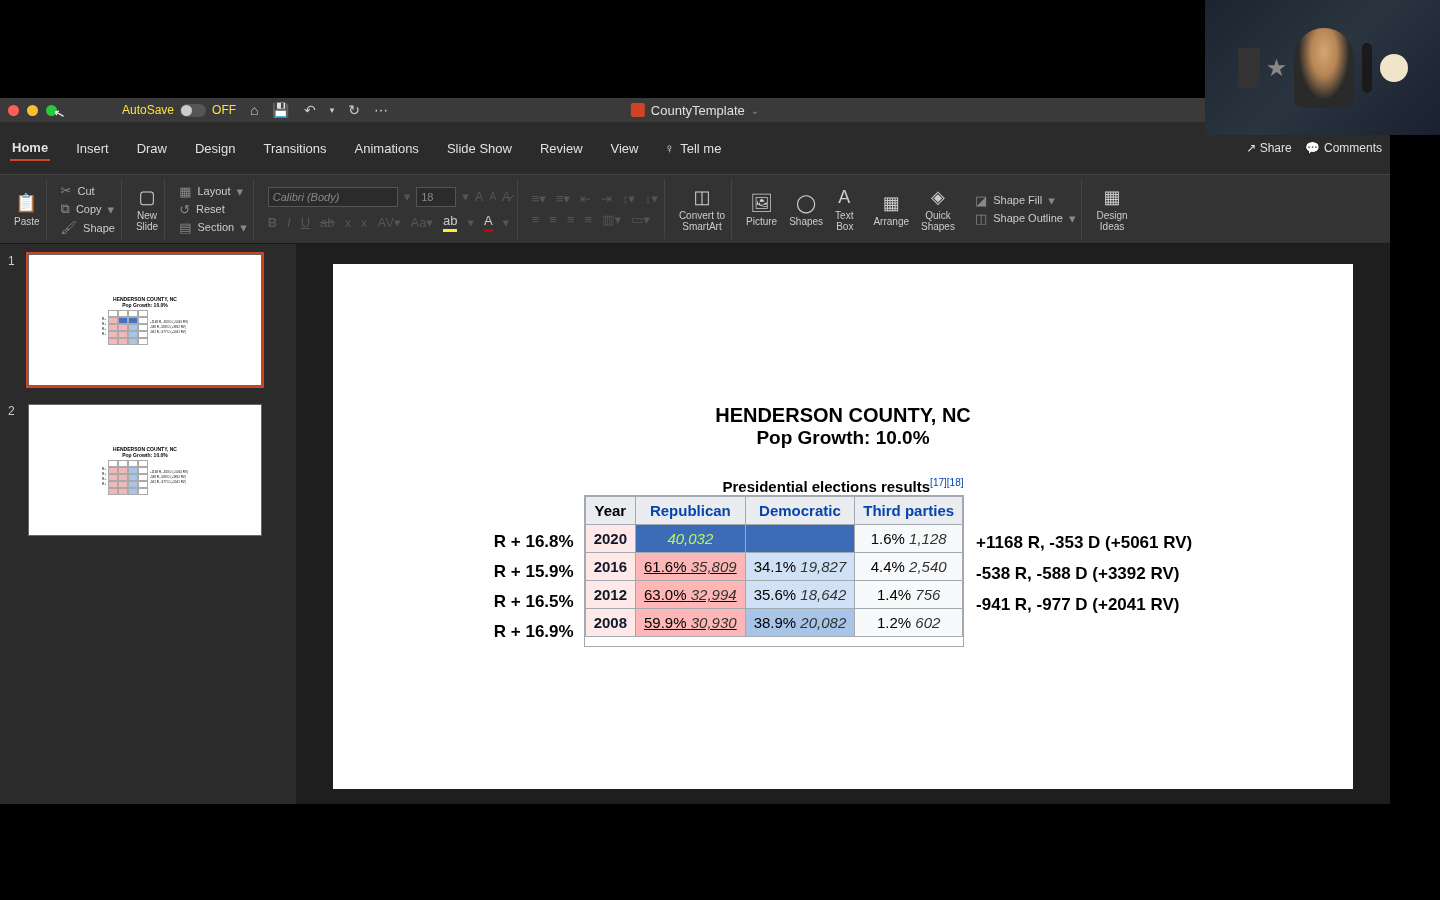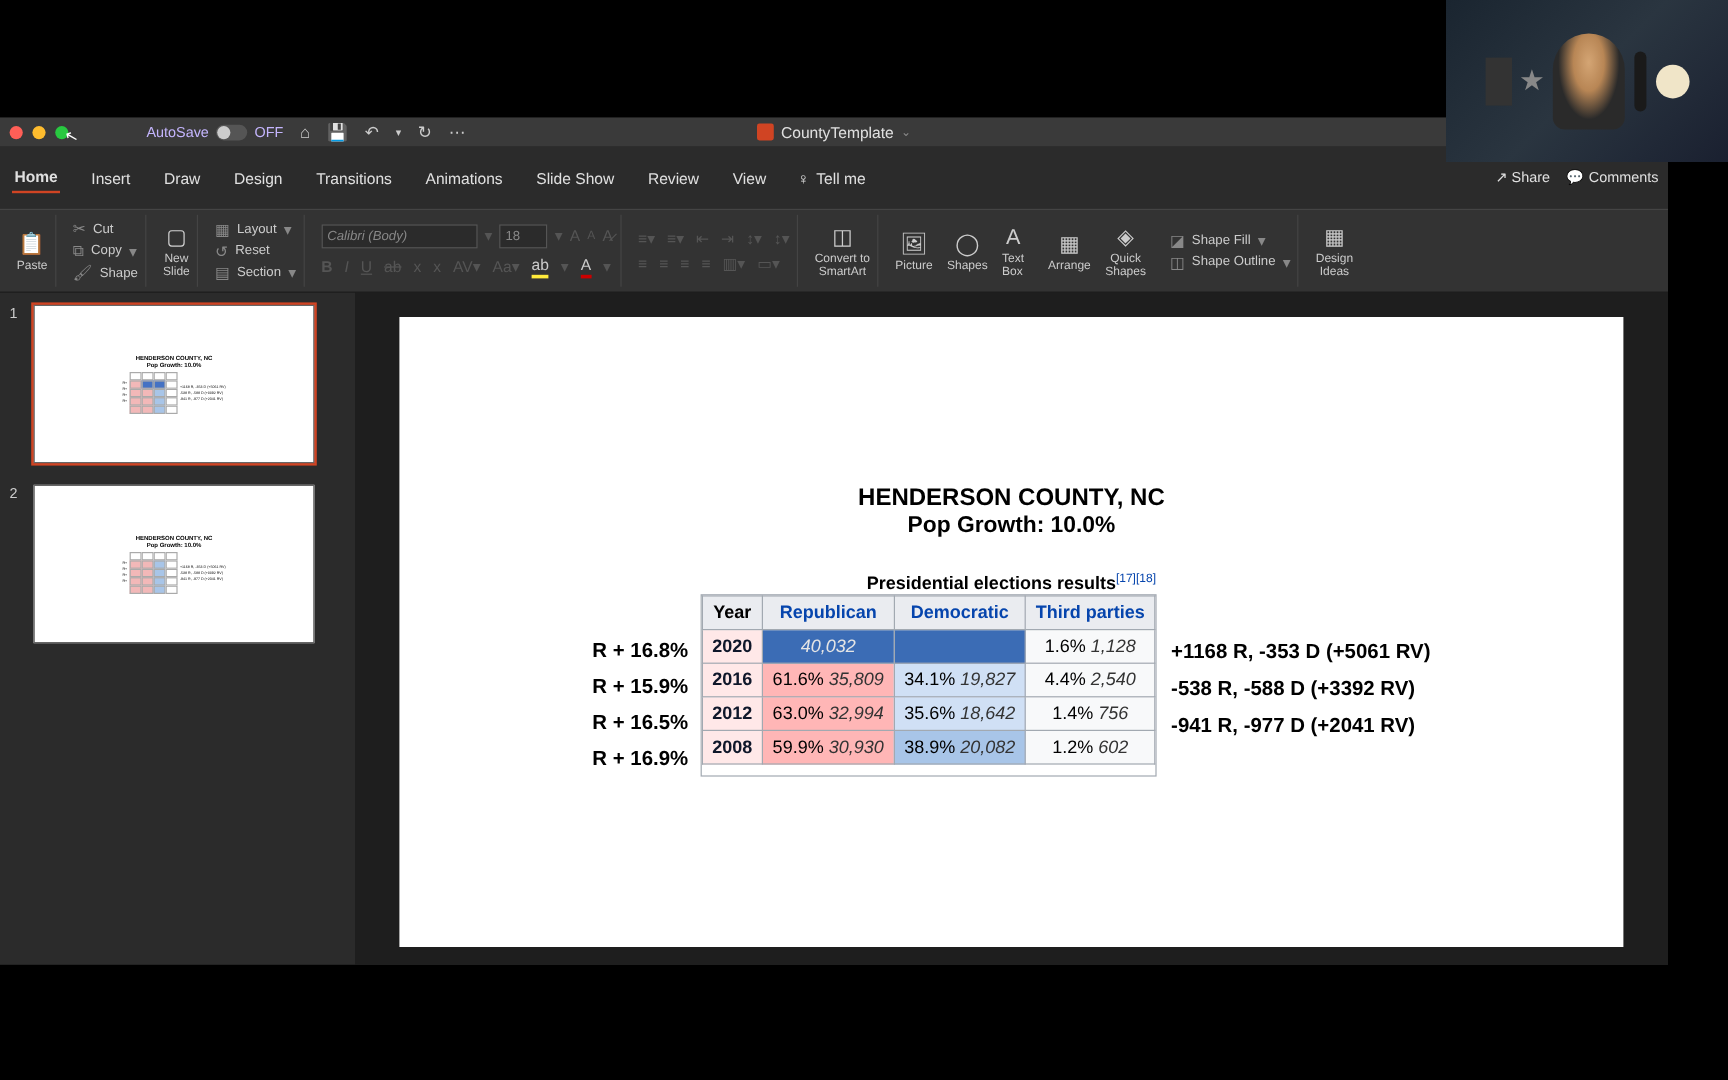--- a/index.html
+++ b/index.html
@@ -40,21 +40,21 @@
   .cursor {
     position: absolute;
     left: 54px;
     top: 8px;
     font-size: 13px;
     color: #fff;
     transform: rotate(-15deg);
   }
   .autosave {
     margin-left: 65px;
-    color: #c4b5fd;
+    color: #fde047;
     font-size: 12px;
     display: flex;
     align-items: center;
     gap: 6px;
     text-align: right;
   }
   .toggle {
     width: 26px; height: 13px; border-radius: 7px; background: #555;
     position: relative;
   }
@@ -215,21 +215,21 @@
   }
   .res-table th, .res-table td {
     border: 1px solid #a2a9b1;
     padding: 5px 8px;
     text-align: center;
   }
   .res-table th { background: #eaecf0; font-weight:700;}
   .res-table th.link{ color:#0645ad;}
   .year-cell { color: #0f172a; font-weight:700; }
   .bg-r-light{ background:#ffe8e8;}
-  .bg-r-mid{ background:#ffb6b6;}
+  .bg-r-mid{ background:#ffb6b6;text-decoration:underline;}
   .bg-d-light{ background:#d0e0f5;}
   .bg-d-mid{ background:#a8c5e8;}
   .bg-sel{ background:#3b6cb5; color:#fff;}
   .bg-plain{ background:#f8f9fa;}
   .pct{font-weight:400;}
   .votes{font-style:italic; color:#333;}
   .left-margin{
     display:flex;
     flex-direction:column;
     justify-content:space-around;
@@ -427,21 +427,21 @@
       <div class="rbtn-lg">
           <span class="ricon">🖼</span>
           <span>Picture</span>
         </div>
       <div class="rbtn-lg">
           <span class="ricon">◯</span>
           <span>Shapes</span>
         </div>
       <div class="rbtn-lg">
           <span class="ricon">A</span>
-          <span style="white-space:pre-line;text-align:left">Text
+          <span style="white-space:pre-line;text-align:right">Text
 Box</span>
         </div>
     </div>
     <div class="rgroup nb" style="gap:12px;flex-direction:row;">
       <div class="rbtn-lg">
           <span class="ricon">▦</span>
           <span>Arrange</span>
         </div>
       <div class="rbtn-lg">
           <span class="ricon">◈</span>
@@ -578,21 +578,21 @@
           <table class="res-table">
             <tbody>
                   <tr>
               <th>Year</th>
               <th class="link">Republican</th>
               <th class="link">Democratic</th>
               <th class="link">Third parties</th>
             </tr>
             <tr>
               <td class="bg-r-light year-cell">2020</td>
-              <td class="bg-sel"><span class="pct"></span> <span class="votes" style="color:#e5e5e5">40,032</span></td>
+              <td class="bg-sel"><span class="pct"></span> <span class="votes" style="color:#bef264">40,032</span></td>
               <td class="bg-sel"><span class="pct"></span> <span class="votes"></span></td>
               <td class="bg-plain"><span class="pct">1.6%</span> <span class="votes">1,128</span></td>
             </tr>
             <tr>
               <td class="bg-r-light year-cell">2016</td>
               <td class="bg-r-mid"><span class="pct">61.6%</span> <span class="votes">35,809</span></td>
               <td class="bg-d-light"><span class="pct">34.1%</span> <span class="votes">19,827</span></td>
               <td class="bg-plain"><span class="pct">4.4%</span> <span class="votes">2,540</span></td>
             </tr>
             <tr>

